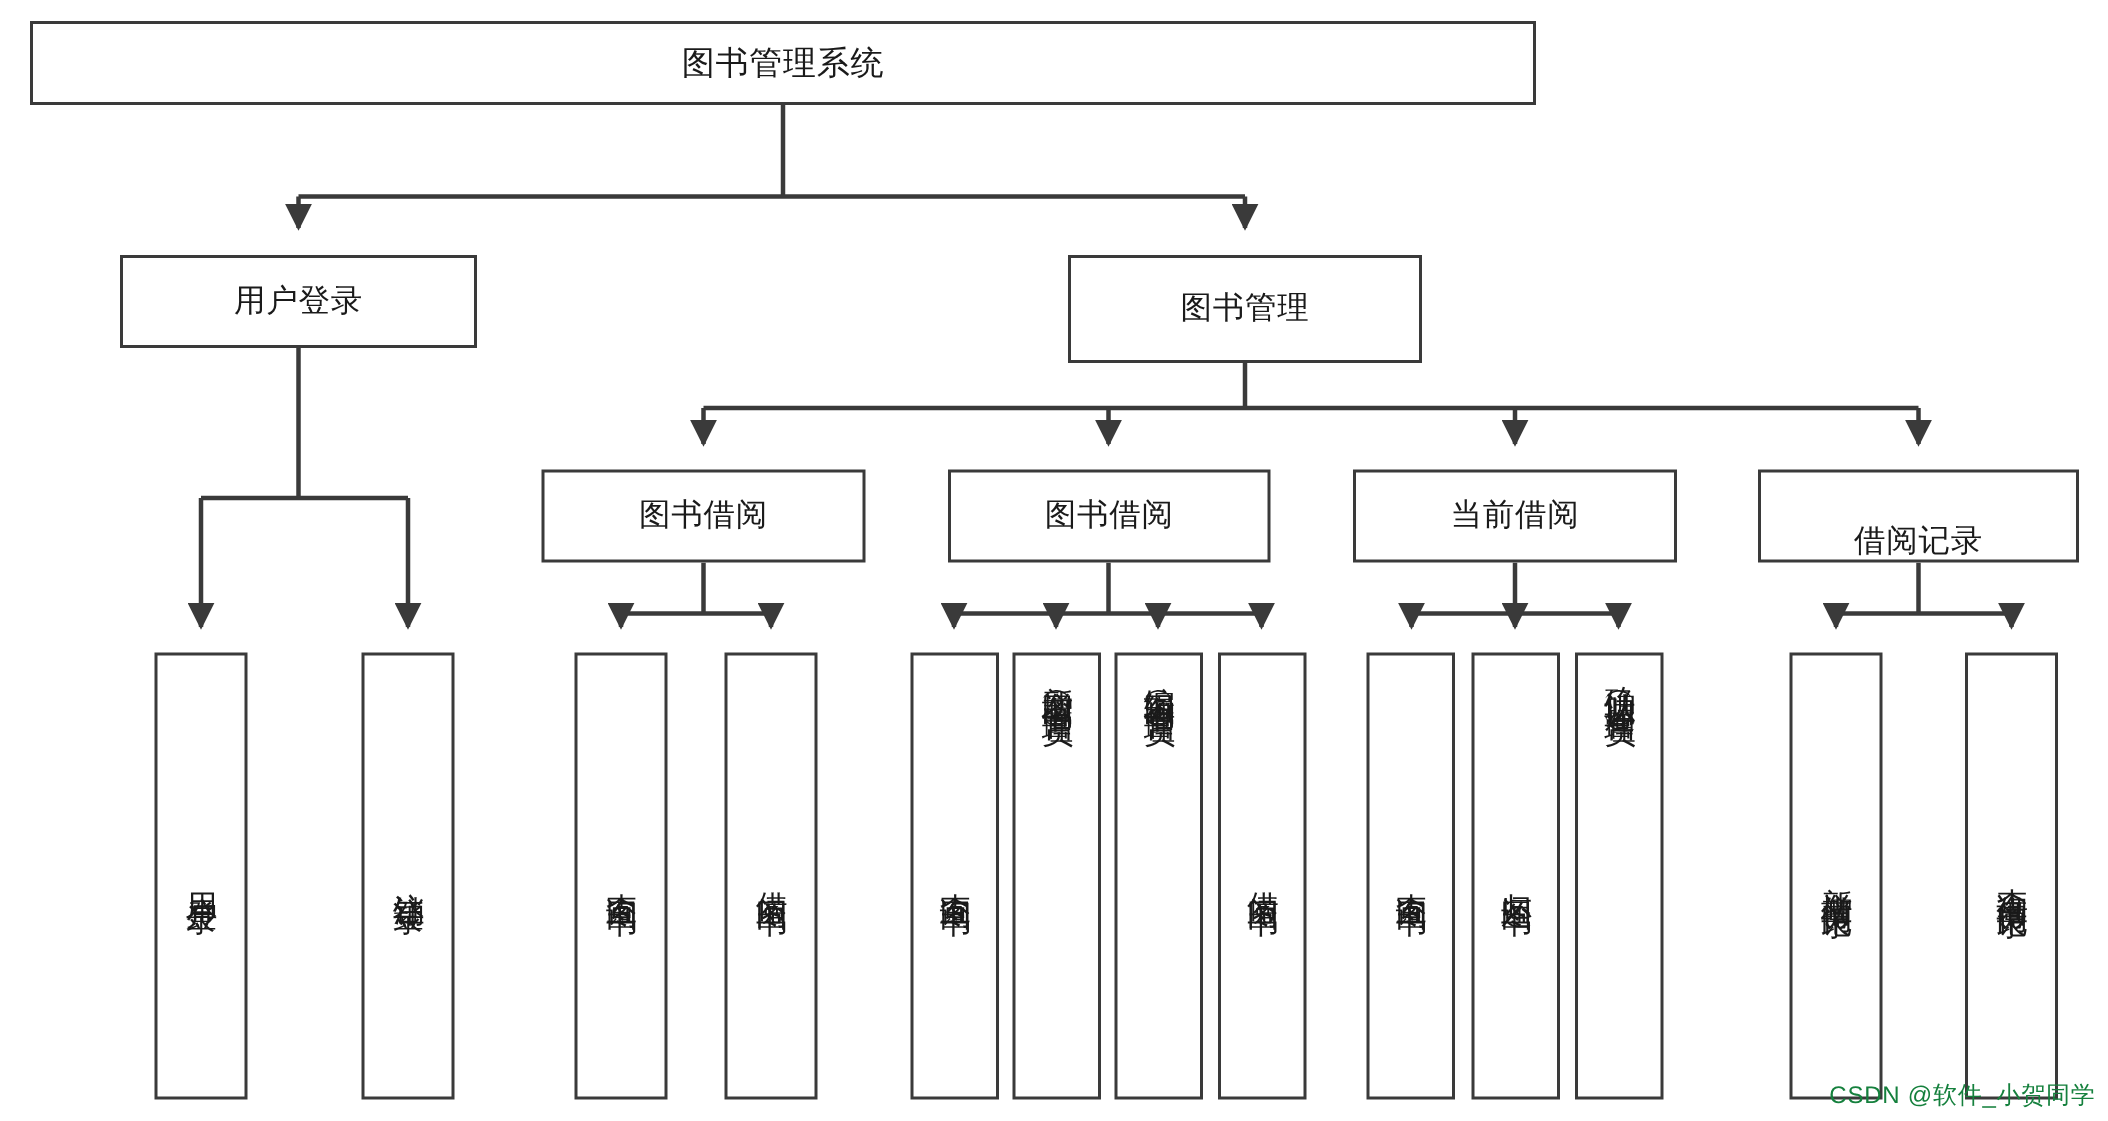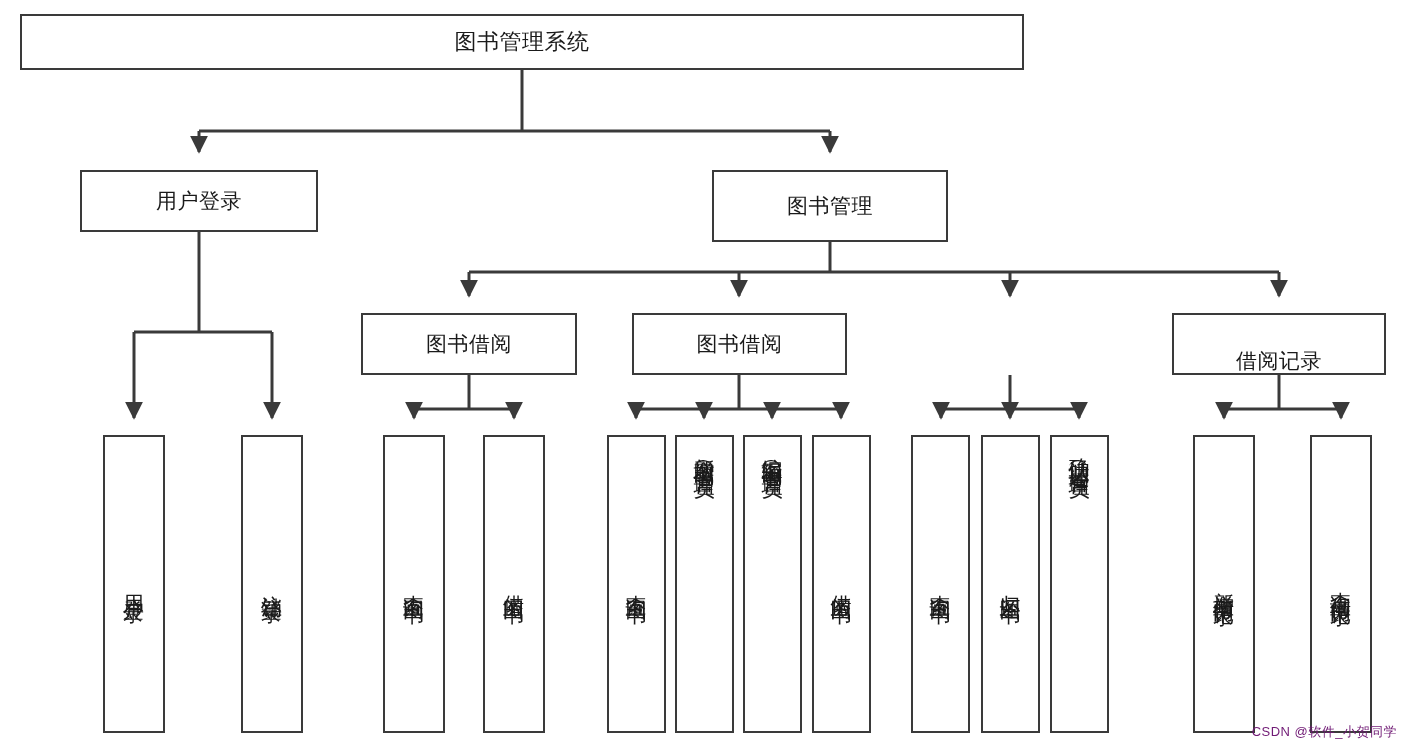--- a/index.html
+++ b/index.html
@@ -60,22 +60,22 @@
     line-height: 1;
     margin-top: 0;
   }
   .node.leaf.center .label { margin-top: auto; margin-bottom: auto; }
   .node.leaf.top .label { margin-top: 4px; }
 
   .watermark {
     position: absolute;
     right: 8px;
     bottom: 6px;
-    font-size: 13px;
-    color: #701a75;
+    font-size: 16px;
+    color: #15803d;
     letter-spacing: 0.5px;
     z-index: 6;
     white-space: nowrap;
   }
 </style>
 </head>
 <body>
 
 <div id="canvas">
 
@@ -139,20 +139,23 @@
   <div class="node" style="left:712px; top:170px; width:236px; height:72px;">
     <span class="label">图书管理</span>
   </div>
 
   <div class="node" style="left:361px; top:313px; width:216px; height:62px;">
     <span class="label">图书借阅</span>
   </div>
   <div class="node" style="left:632px; top:313px; width:215px; height:62px;">
     <span class="label">图书借阅</span>
   </div>
+  <div class="node" style="left:902px; top:313px; width:216px; height:62px;">
+    <span class="label">当前借阅</span>
+  </div>
   <div class="node" style="left:1172px; top:313px; width:214px; height:62px;align-items:flex-end;">
     <span class="label">借阅记录</span>
   </div>
 
   <div class="node leaf center" style="left:103px; top:435px; width:62px; height:298px;">
     <span class="label">用户登录</span>
   </div>
   <div class="node leaf center" style="left:241px; top:435px; width:62px; height:298px;">
     <span class="label">注销登录</span>
   </div>

